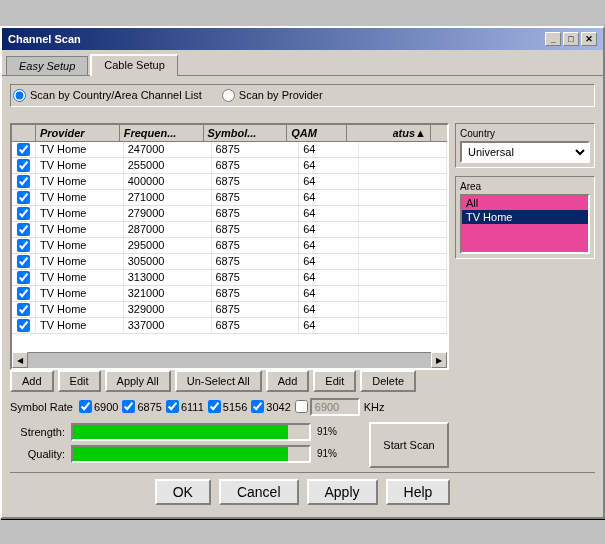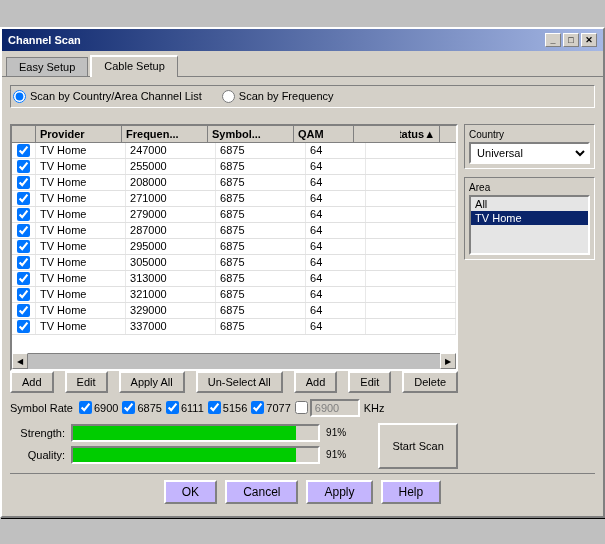--- a/index.html
+++ b/index.html
@@ -67,20 +67,21 @@
       background: #d4d0c8;
       border-top: 2px solid #fff;
       border-left: 2px solid #fff;
       font-weight: normal;
       z-index: 1;
       margin-bottom: -1px;
     }
     .tab.inactive {
       background: #c0c0c0;
       margin-top: 2px;
+      font-style: italic;
     }
     .content {
       padding: 8px;
       background: #d4d0c8;
     }
     .radio-row {
       display: flex;
       align-items: center;
       gap: 20px;
       margin-bottom: 16px;
@@ -104,20 +105,21 @@
       border: 2px solid;
       border-color: #808080 #fff #fff #808080;
       background: #fff;
       overflow: hidden;
     }
     .table-header {
       display: grid;
       grid-template-columns: 24px 1fr 1fr 1fr 60px 1fr 16px;
       background: #d4d0c8;
       border-bottom: 1px solid #808080;
+      font-style: italic;
     }
     .th {
       padding: 2px 4px;
       border-right: 1px solid #808080;
       font-weight: bold;
       overflow: hidden;
       white-space: nowrap;
       font-size: 11px;
       cursor: pointer;
     }
@@ -188,21 +190,21 @@
       padding: 1px 2px;
       border: 2px solid;
       border-color: #808080 #fff #fff #808080;
       background: #fff;
       font-size: 11px;
       height: 22px;
     }
     .area-list {
       border: 2px solid;
       border-color: #808080 #fff #fff #808080;
-      background: #e5e5e5;
+      background: #ec4899;
       height: 60px;
       overflow-y: auto;
     }
     .area-item {
       padding: 1px 4px;
       cursor: pointer;
       font-size: 11px;
     }
     .area-item.selected {
       background: #0a246a;
@@ -290,36 +292,36 @@
     .bottom-buttons {
       display: flex;
       justify-content: center;
       gap: 8px;
       padding: 6px 0 4px 0;
       border-top: 1px solid #808080;
       margin-top: 4px;
     }
     .bottom-btn {
       padding: 3px 16px;
-      background: #c4b5fd;
+      background: #e5e5e5;
       border: 2px solid;
       border-color: #fff #808080 #808080 #fff;
       cursor: pointer;
-      font-size: 12px;
+      font-size: 14px;
       min-width: 50px;
     }
     .group-box {
       border: 1px solid;
       border-color: #808080 #fff #fff #808080;
       padding: 4px;
       margin-bottom: 4px;
     }
     .buttons-all-row {
       display: flex;
-      gap: 11px;
+      gap: 4px;
       margin-bottom: 6px;
       align-items: center;
     }
   </style>
 </head>
 <body>
 
 <div class="window">
 
   <div class="title-bar">
@@ -338,21 +340,21 @@
 
   <div class="content">
 
     <div class="radio-row">
       <label class="radio-label">
         <input type="radio" name="scan_mode" checked="" style="">
         <span>Scan by Country/Area Channel List</span>
       </label>
       <label class="radio-label">
         <input type="radio" name="scan_mode" style="">
-        <span>Scan by Frequency</span>
+        <span>Scan by Provider</span>
       </label>
     </div>
 
     <div class="main-area">
 
       <div style="flex:1; display:flex; flex-direction:column;">
         <div class="table-section">
           <div class="table-header">
             <div class="th"></div>
             <div class="th">Provider</div>
@@ -383,21 +385,21 @@
       <div class="td">255000</div>
       <div class="td">6875</div>
       <div class="td">64</div>
       <div class="td"></div>
     </div>
               <div class="table-row">
       <div class="td td-check">
         <input type="checkbox" checked="" style="">
       </div>
       <div class="td">TV Home</div>
-      <div class="td">208000</div>
+      <div class="td">400000</div>
       <div class="td">6875</div>
       <div class="td">64</div>
       <div class="td"></div>
     </div>
               <div class="table-row">
       <div class="td td-check">
         <input type="checkbox" checked="" style="">
       </div>
       <div class="td">TV Home</div>
       <div class="td">271000</div>
@@ -516,21 +518,21 @@
           <label class="sr-item">
             <input type="checkbox" checked="" style="">
             <span>6111</span>
           </label>
           <label class="sr-item">
             <input type="checkbox" checked="" style="">
             <span>5156</span>
           </label>
           <label class="sr-item">
             <input type="checkbox" checked="" style="">
-            <span>7077</span>
+            <span>3042</span>
           </label>
           <label class="sr-item">
             <input type="checkbox" style="">
             <input type="text" class="khz-input" value="6900" style="">
           </label>
           <span>KHz</span>
         </div>
 
         <div class="meters-row">
           <div class="meters-left">

